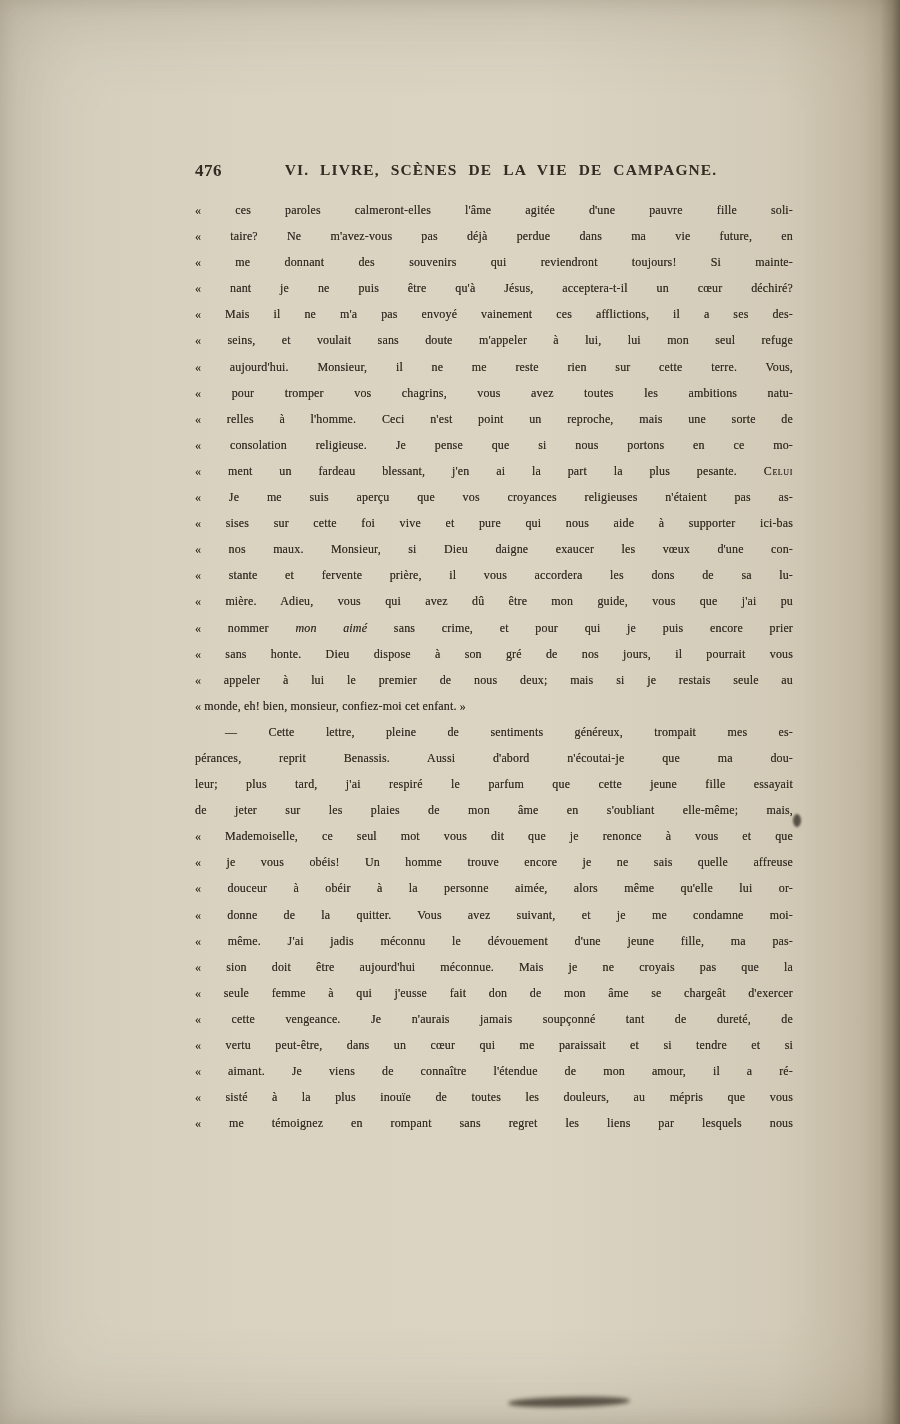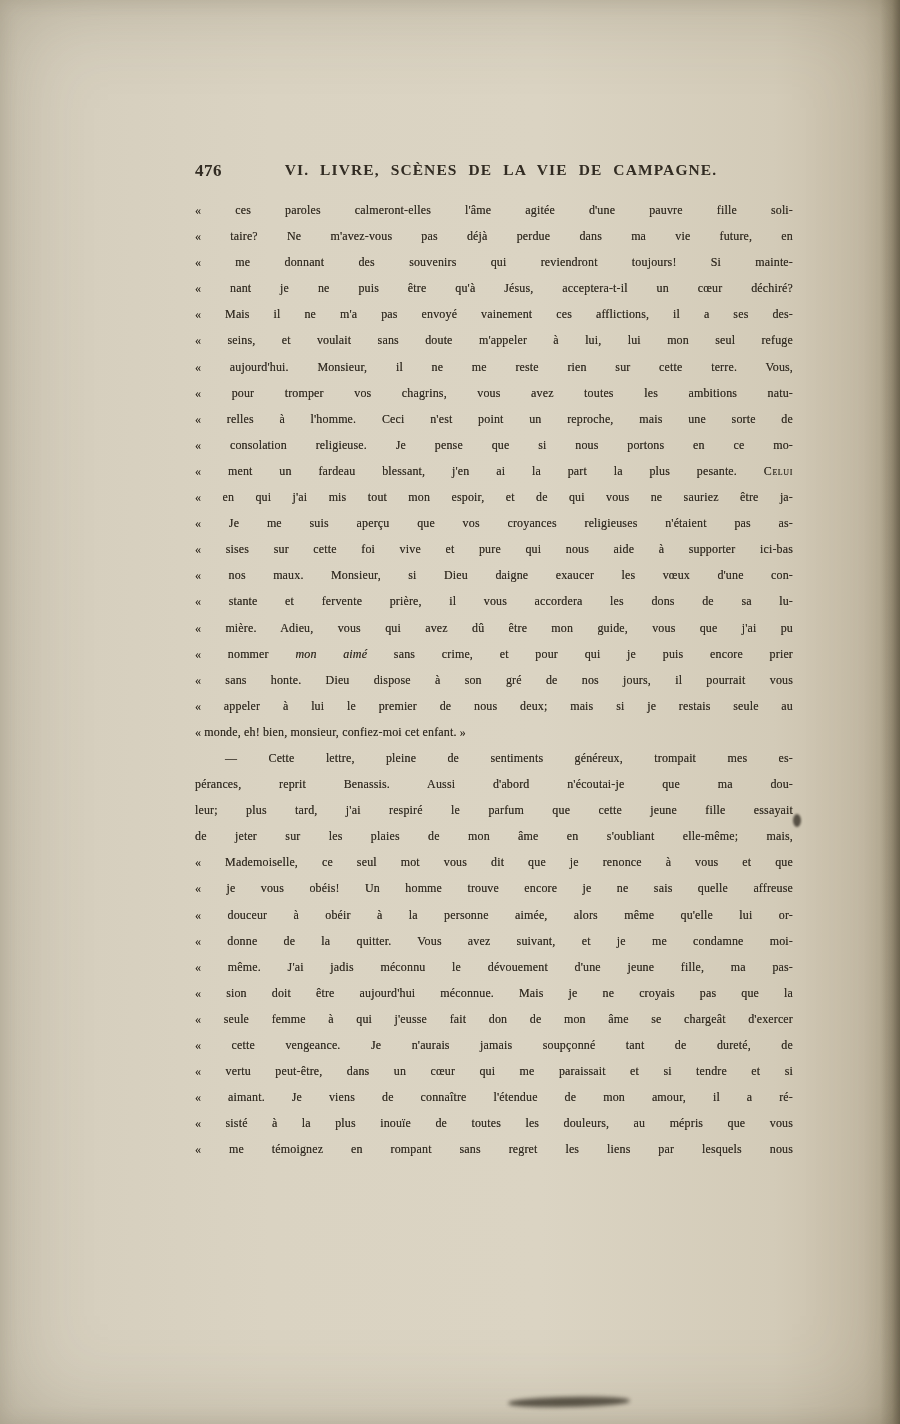--- a/index.html
+++ b/index.html
@@ -116,21 +116,20 @@
         <div class="line">« taire? Ne m'avez-vous pas déjà perdue dans ma vie future, en</div>
         <div class="line">« me donnant des souvenirs qui reviendront toujours! Si mainte-</div>
         <div class="line">« nant je ne puis être qu'à Jésus, acceptera-t-il un cœur déchiré?</div>
         <div class="line">« Mais il ne m'a pas envoyé vainement ces afflictions, il a ses des-</div>
         <div class="line">« seins, et voulait sans doute m'appeler à lui, lui mon seul refuge</div>
         <div class="line">« aujourd'hui. Monsieur, il ne me reste rien sur cette terre. Vous,</div>
         <div class="line">« pour tromper vos chagrins, vous avez toutes les ambitions natu-</div>
         <div class="line">« relles à l'homme. Ceci n'est point un reproche, mais une sorte de</div>
         <div class="line">« consolation religieuse. Je pense que si nous portons en ce mo-</div>
         <div class="line">« ment un fardeau blessant, j'en ai la part la plus pesante. <span class="sc">Celui</span></div>
-        <div class="line">« en qui j'ai mis tout mon espoir, et de qui vous ne sauriez être ja-</div>
         <div class="line">« Je me suis aperçu que vos croyances religieuses n'étaient pas as-</div>
         <div class="line">« sises sur cette foi vive et pure qui nous aide à supporter ici-bas</div>
         <div class="line">« nos maux. Monsieur, si Dieu daigne exaucer les vœux d'une con-</div>
         <div class="line">« stante et fervente prière, il vous accordera les dons de sa lu-</div>
         <div class="line">« mière. Adieu, vous qui avez dû être mon guide, vous que j'ai pu</div>
         <div class="line">« nommer <i>mon aimé</i> sans crime, et pour qui je puis encore prier</div>
         <div class="line">« sans honte. Dieu dispose à son gré de nos jours, il pourrait vous</div>
         <div class="line">« appeler à lui le premier de nous deux; mais si je restais seule au</div>
         <div class="line short">« monde, eh! bien, monsieur, confiez-moi cet enfant. »</div>
       </section>

